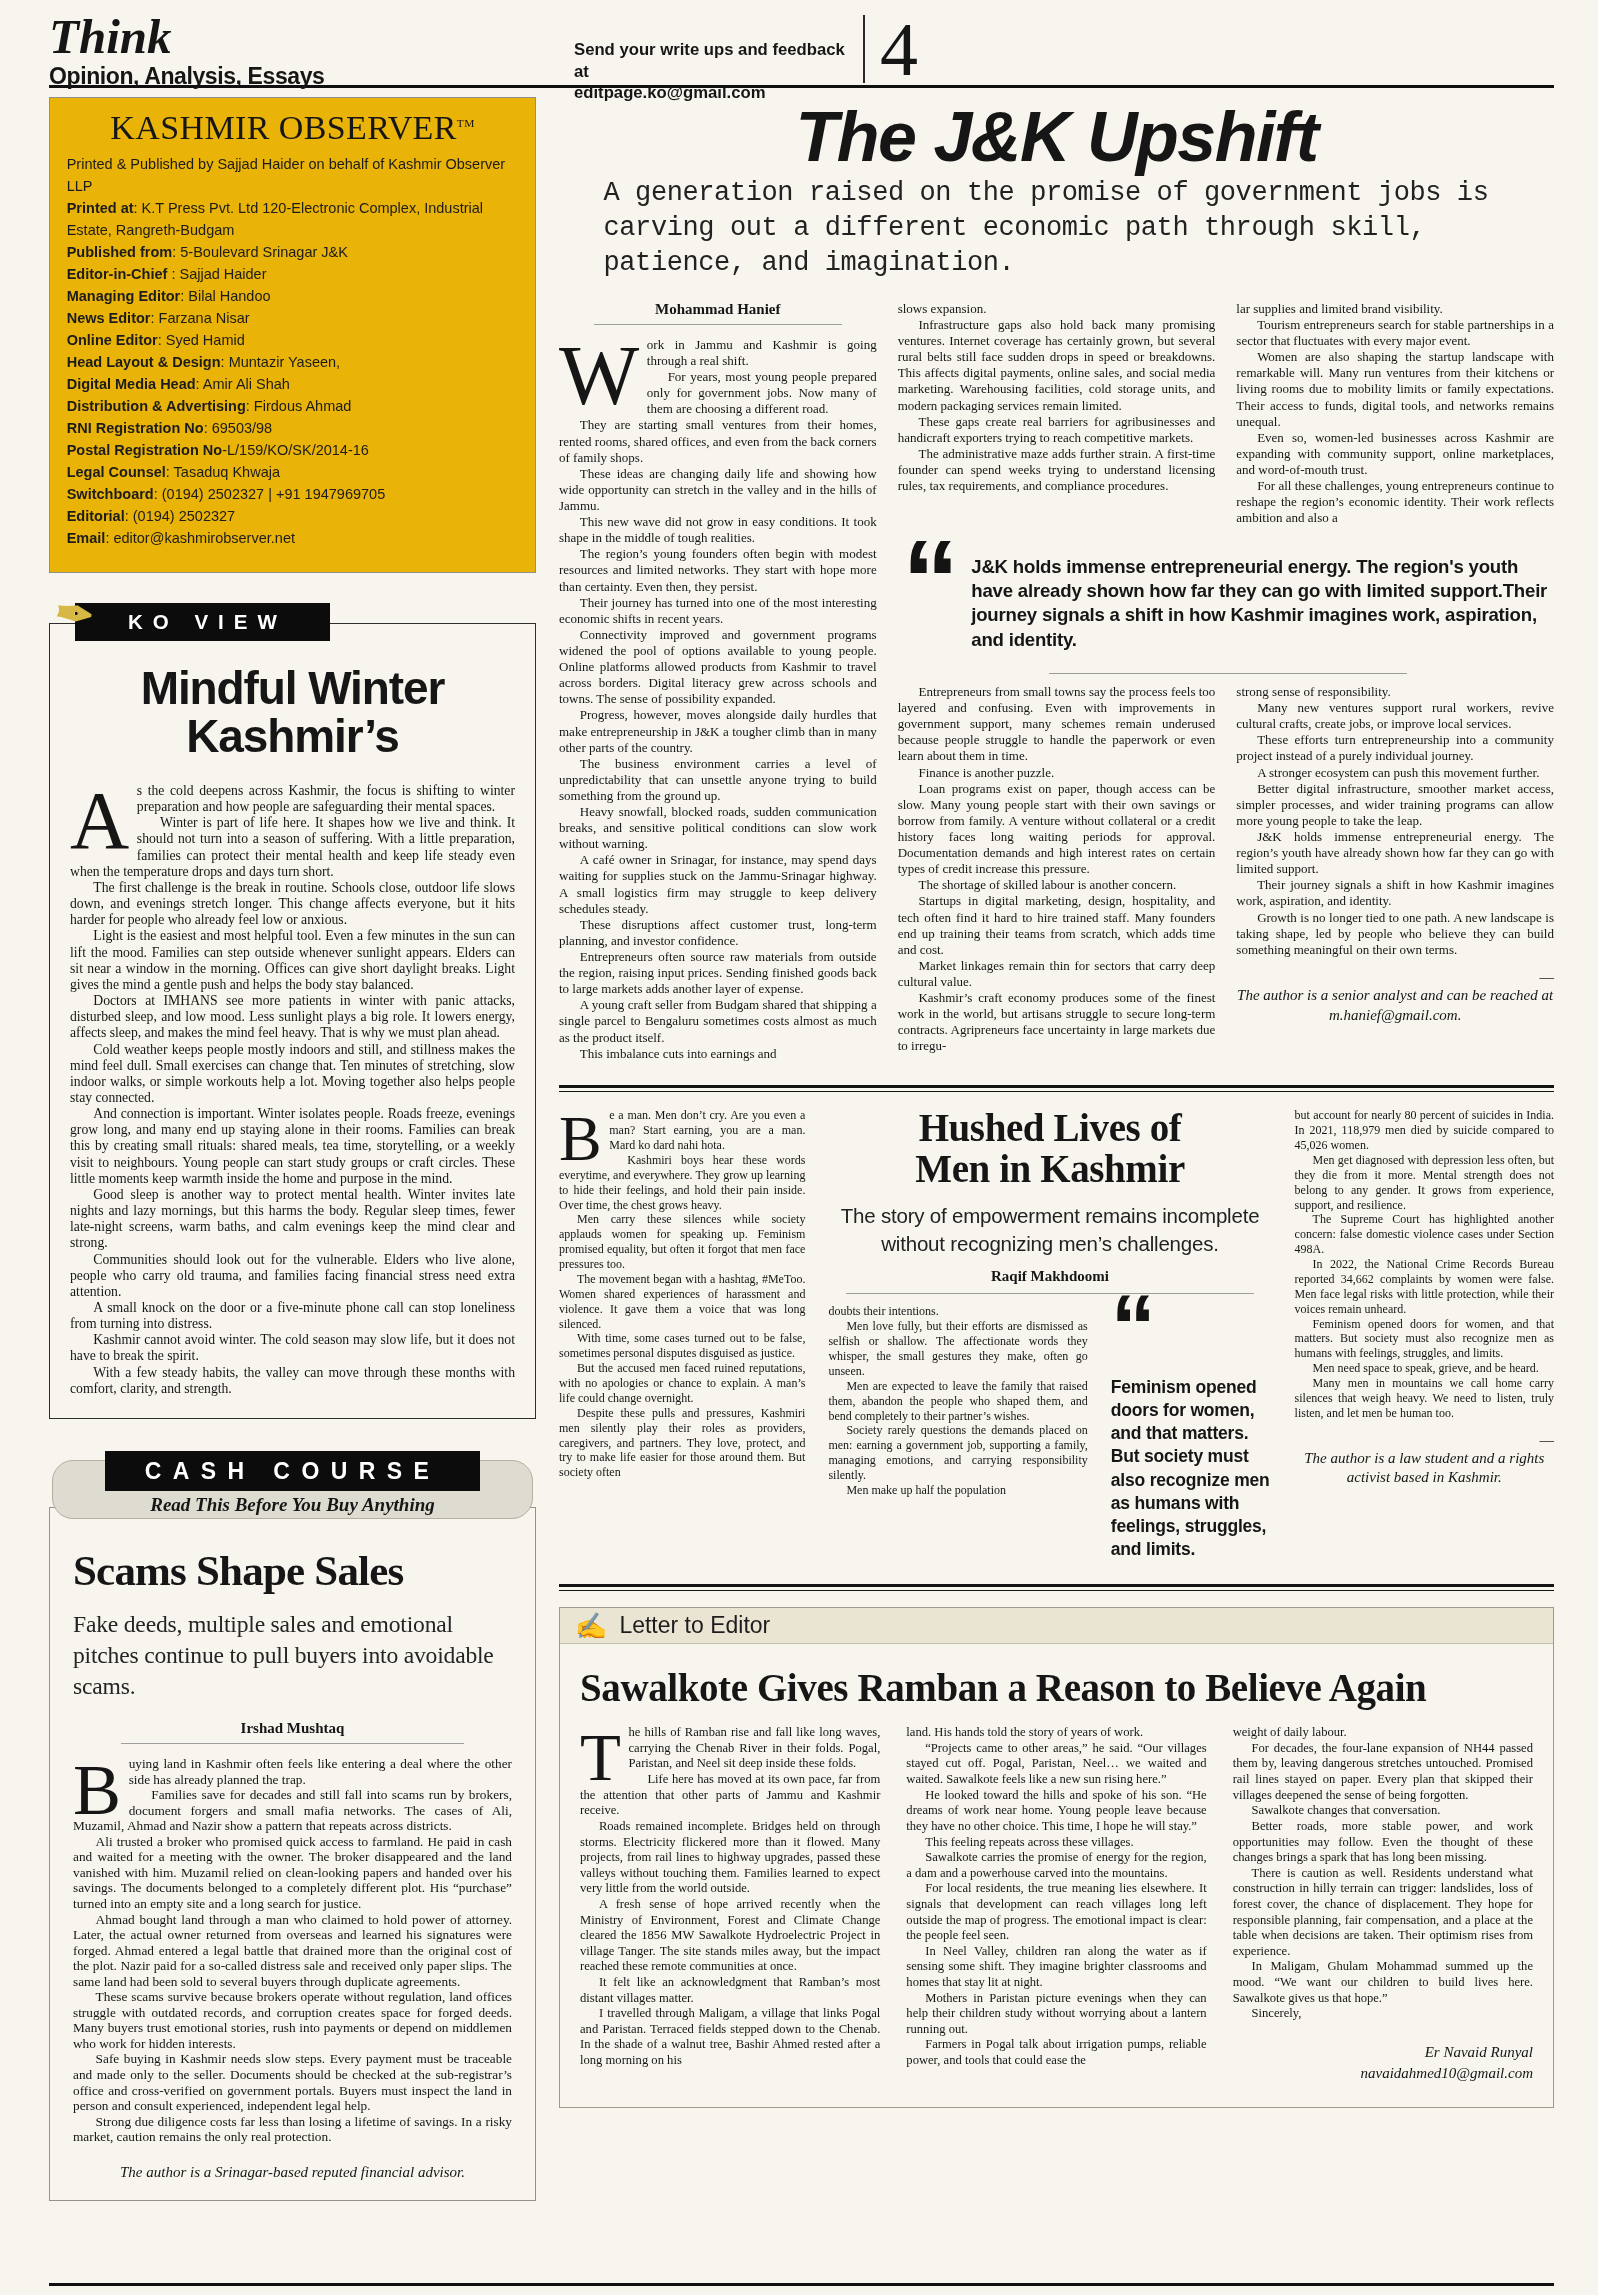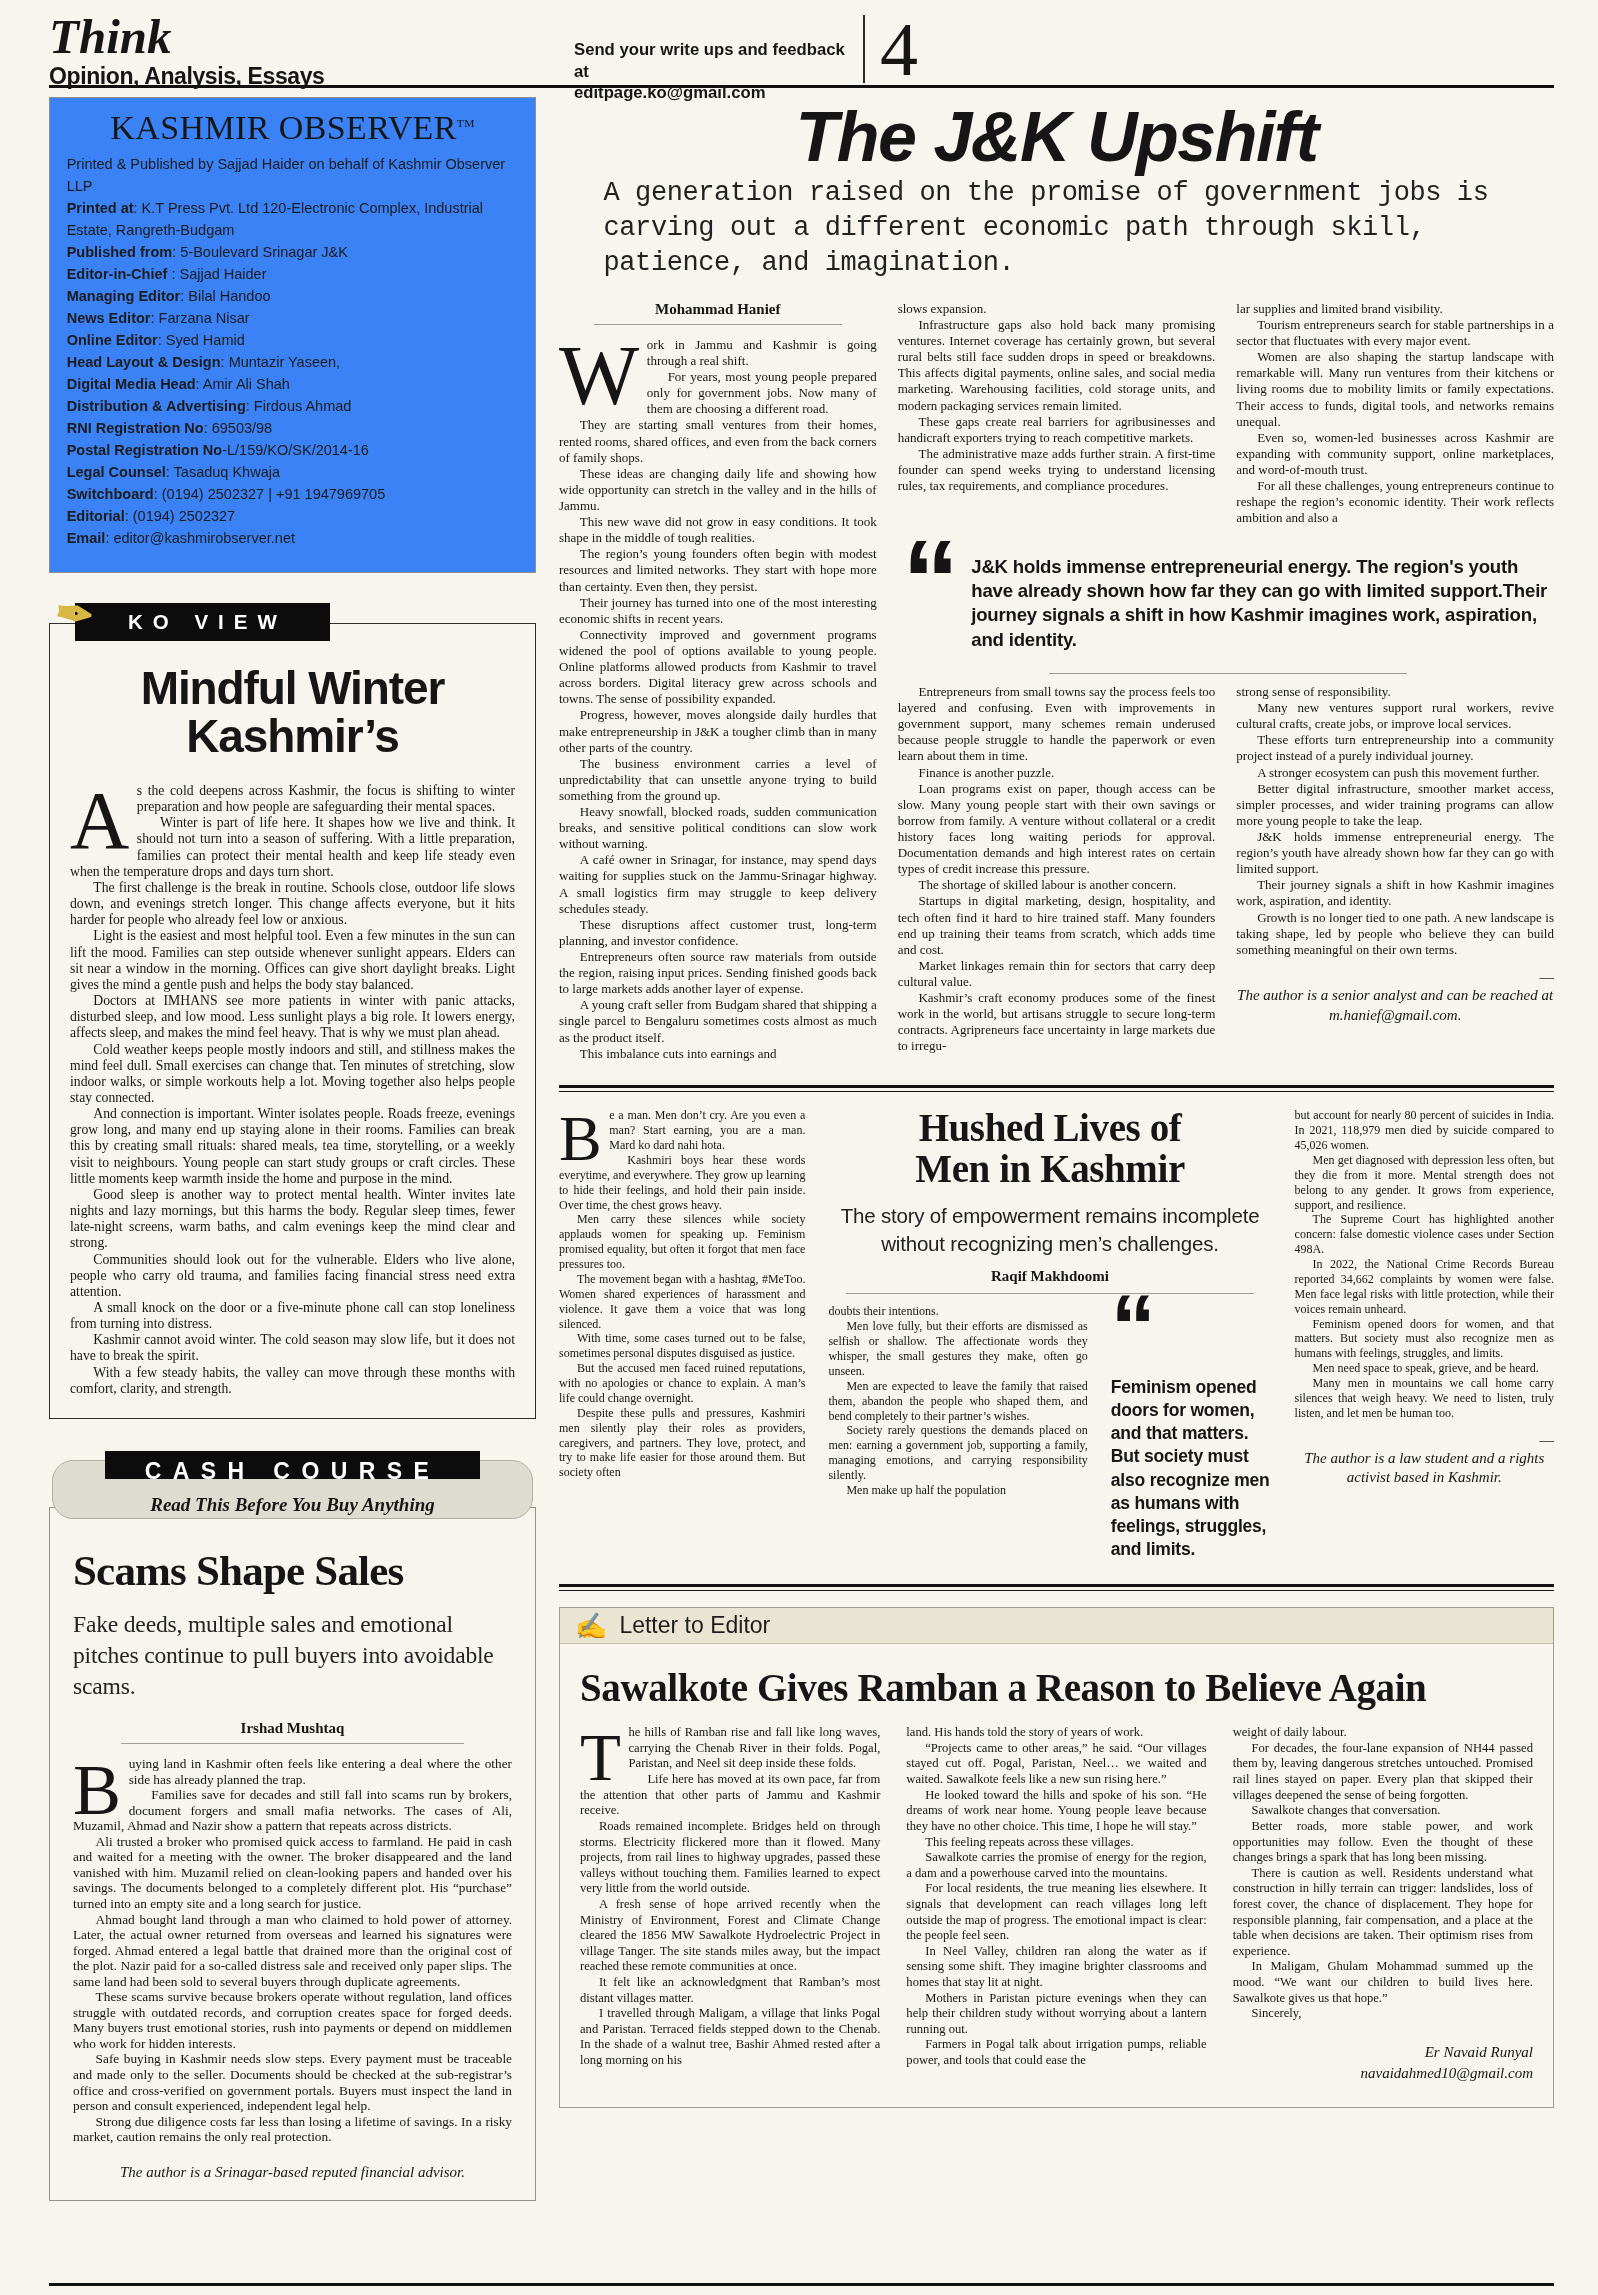--- a/index.html
+++ b/index.html
@@ -22,21 +22,21 @@
   .brand sup { font-size:13.7px; }
   .dateline { font-family:"Liberation Sans",sans-serif; font-weight:700; font-size:20.5px; color:#4c4c4c; margin-top:3.8px; letter-spacing:0.2px; }
   .pagenum { font-family:"Liberation Serif",serif; font-size:76px; line-height:0.9; border-left:2.3px solid #2a2a2a; padding-left:15px; margin-left:15px; margin-top:3px; }
   .header-rule { border-top:3.8px solid #101010; margin-top:0; }
 
   .content { display:flex; gap:23px; margin-top:9px; }
   .sidebar { width:487px; flex:none; }
   .main { flex:1; min-width:0; }
 
   
-  .masthead { border:1.5px solid #8f8f8f; padding:10.7px 16.7px 23px; background:#3b82f6; }
+  .masthead { border:1.5px solid #8f8f8f; padding:10.7px 16.7px 23px; background:#eab308; }
   .m-brand { text-align:center; font-size:34px; letter-spacing:0.4px; margin-bottom:6px; }
   .m-brand sup { font-size:11.4px; }
   .m-line { font-family:"Liberation Sans",sans-serif; font-size:14.5px; line-height:1.52; color:#1c1c1c; }
   .m-line b { font-weight:700; }
 
   
   .ko-wrap { margin-top:50px; position:relative; }
   .ko-banner { position:absolute; top:-20px; left:26px; height:38px; background:#0c0c0c; color:#fff;
     font-family:"Liberation Sans",sans-serif; font-weight:700; font-size:20.5px; line-height:38px;
     letter-spacing:10px; padding:0 43px 0 53px; z-index:2; }
@@ -49,21 +49,21 @@
 
   .dropcap { float:left; font-family:"Liberation Serif",serif; line-height:0.78; padding:6px 7.6px 0 0; }
   p.para { margin:0; }
   .lead { text-indent:0 !important; }
   .cont > p:first-child { text-indent:0 !important; }
 
   
   .cash-wrap { margin-top:32px; }
   .cash-ribbon { position:relative; height:79px; z-index:2; }
   .cash-ribbon-bg { position:absolute; top:9px; left:3px; right:3px; height:59px; background:#dedbd0; border:0.8px solid #b3b0a2; border-radius:21px; }
-  .cash-ribbon-bar { position:absolute; top:0; left:56px; right:56px; height:28px; background:#0c0c0c; color:#fff;
+  .cash-ribbon-bar { position:absolute; top:0; left:56px; right:56px; height:40px; background:#0c0c0c; color:#fff;
     font-family:"Liberation Sans",sans-serif; font-weight:700; font-size:23px; line-height:40px; letter-spacing:11.4px; text-align:center; }
   .cash-ribbon-script { position:absolute; top:43px; left:0; right:0; text-align:center;
     font-family:"Liberation Serif",serif; font-style:italic; font-weight:700; font-size:19px; }
   .cash-box { border:1.5px solid #979288; margin-top:-23px; padding:38px 23px 18px; }
   .cash-title { font-family:"Liberation Serif",serif; font-weight:700; font-size:43px; letter-spacing:-0.8px; margin-bottom:13.7px; }
   .cash-standfirst { font-family:Liberation Serif, serif; font-size:23.6px; line-height:1.32; color:#242424; letter-spacing:-0.2px; margin-bottom:18px; }
   .cash-byline { text-align:center; margin-bottom:4.6px; }
   .cash-body p { font-size:13.3px; line-height:1.17; text-align:justify; text-indent:1.7em; }
   .cash-body .dropcap { font-size:72px; }
 

